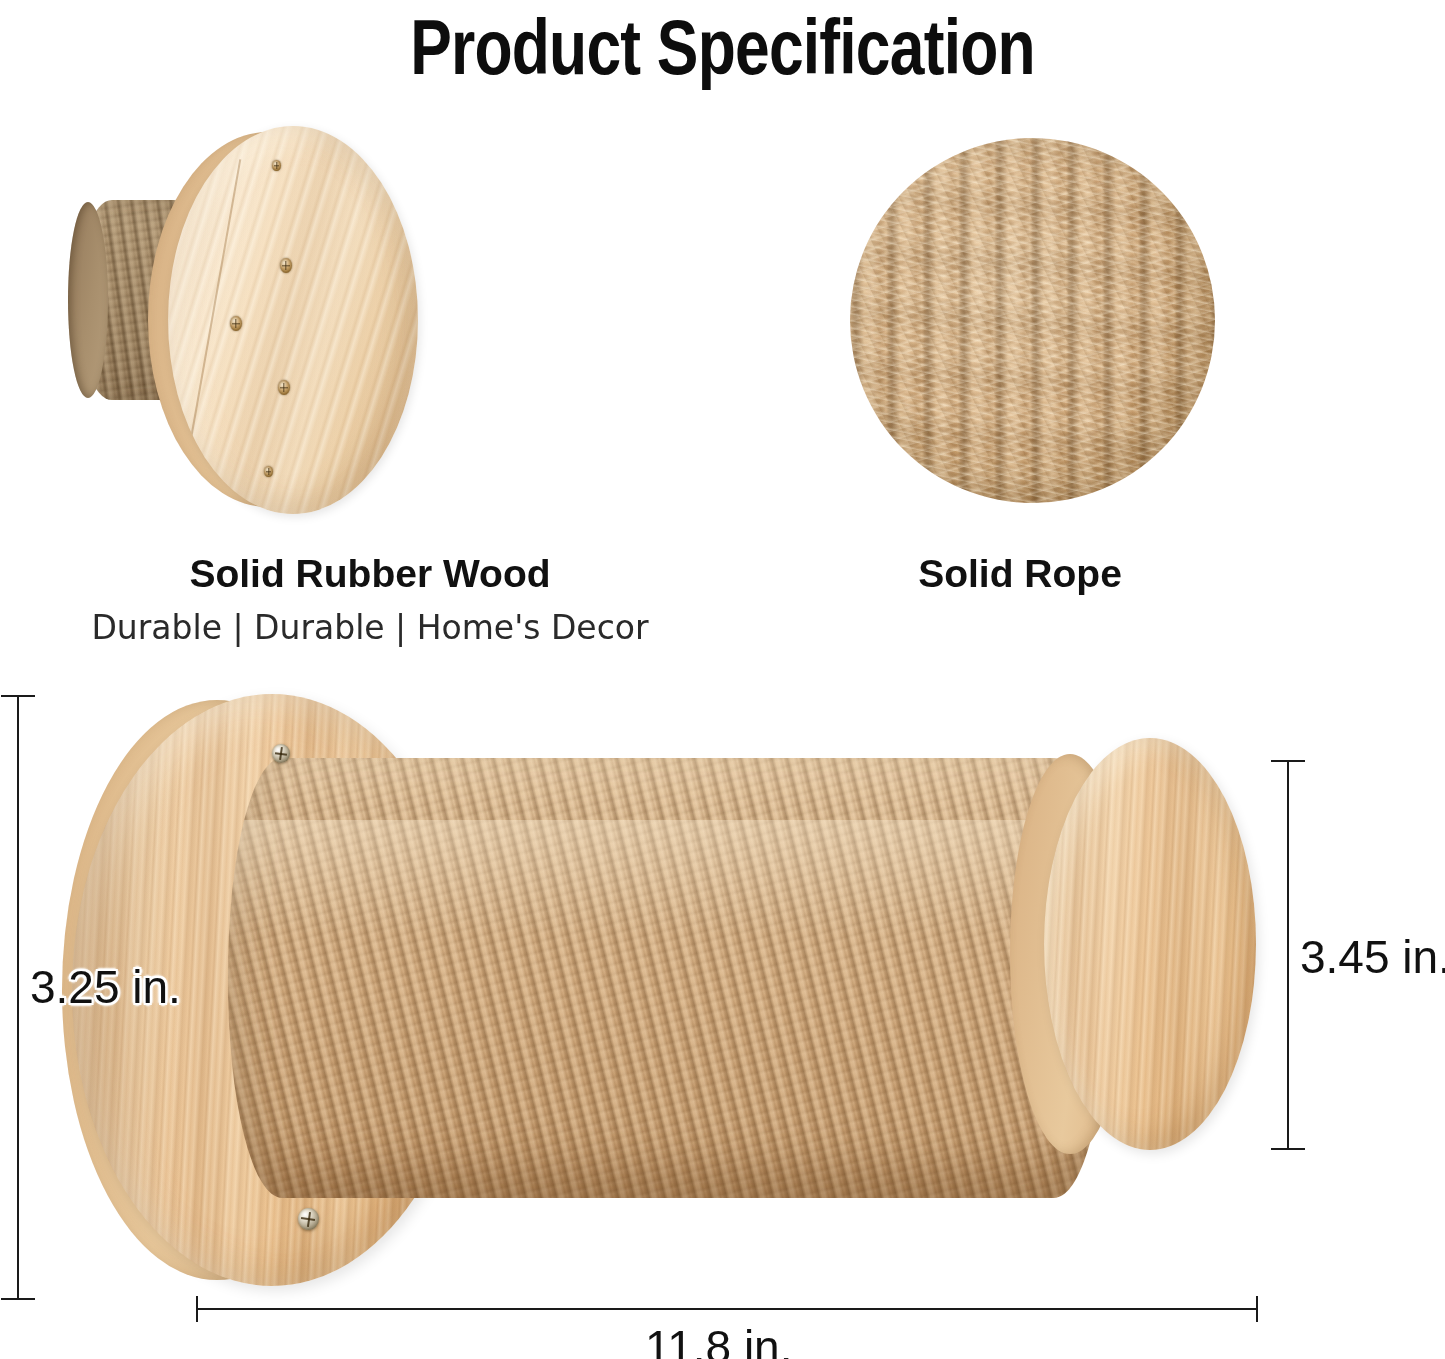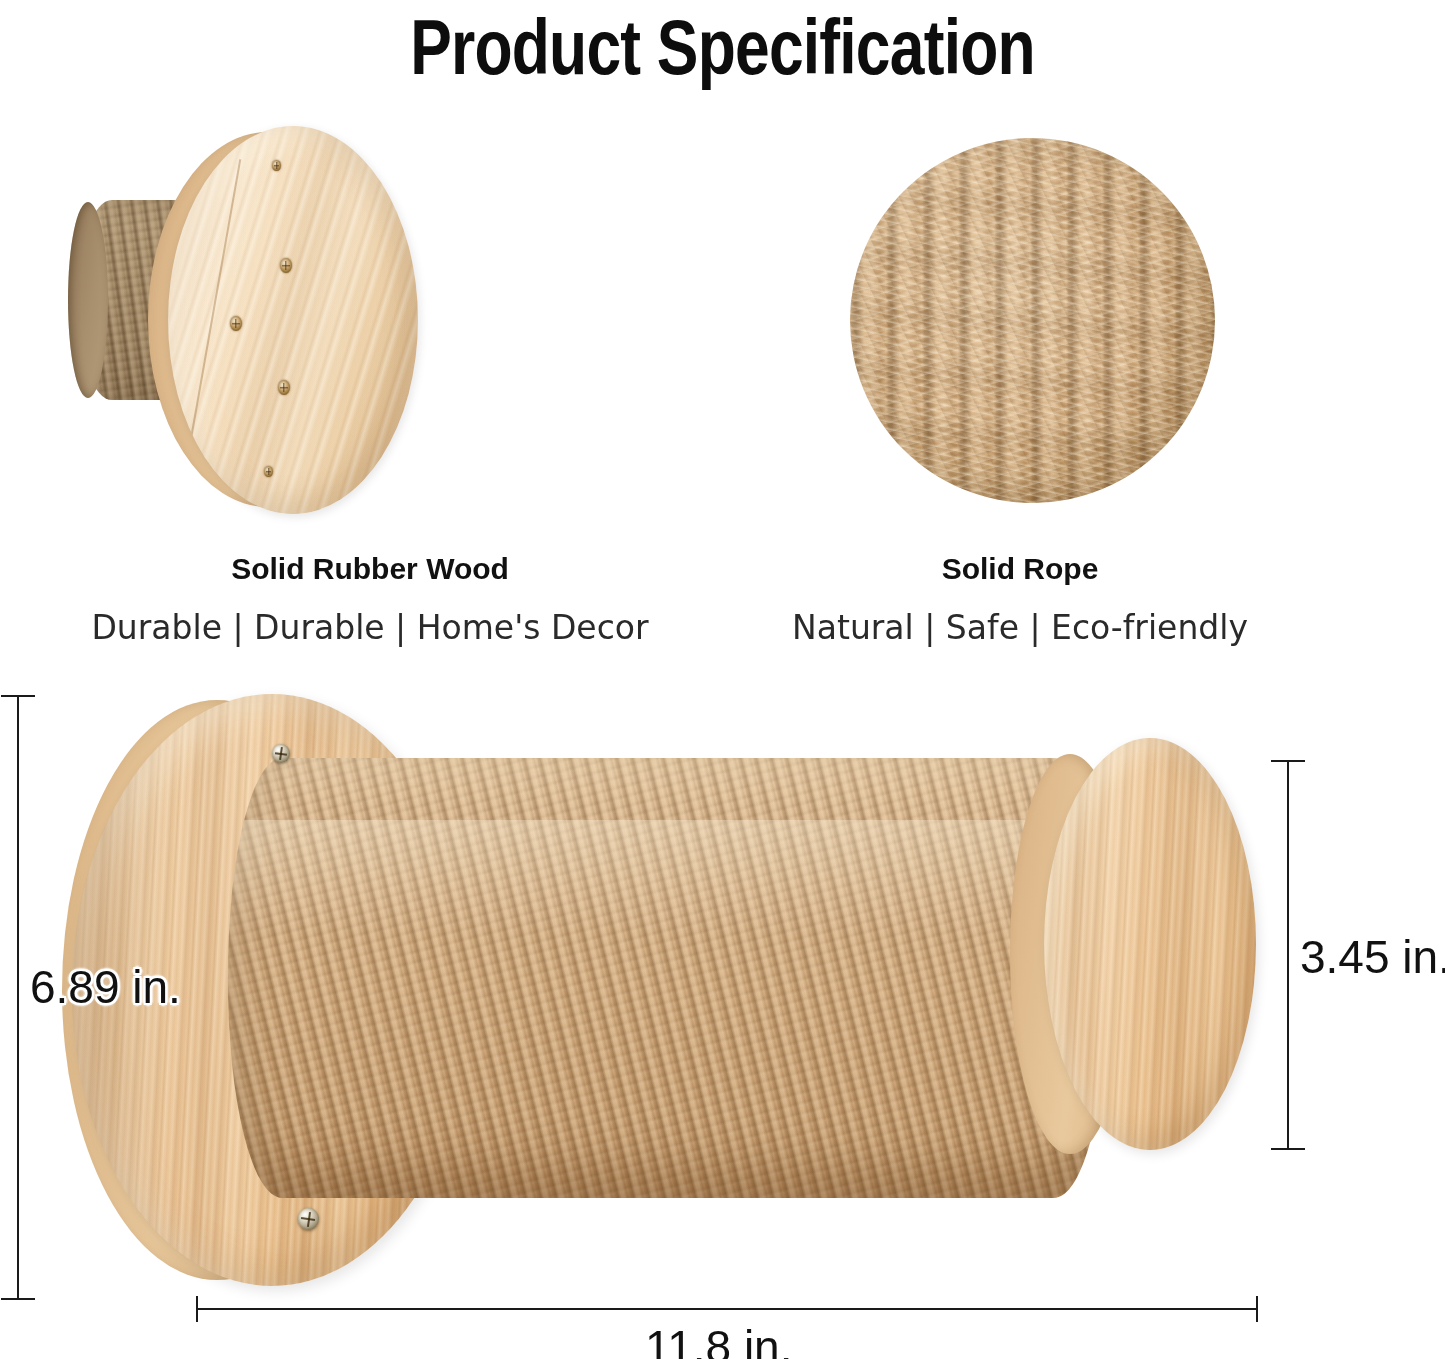--- a/index.html
+++ b/index.html
@@ -33,21 +33,21 @@
   }
   #feature-wood{left:50px;}
   #feature-rope{left:700px;}
 
   .feature-figure{
     position:absolute;left:0;top:0;width:640px;height:420px;
   }
   .feature-title{
     position:absolute;left:0;top:432px;width:640px;text-align:center;
     font-family:"Liberation Sans","DejaVu Sans",sans-serif;
-    font-weight:bold;font-size:30px;color:#111;
+    font-weight:bold;font-size:39px;color:#111;
     white-space:nowrap;
   }
   .feature-sub{
     position:absolute;left:0;top:488px;width:640px;text-align:center;
     font-family:"DejaVu Sans","Liberation Sans",sans-serif;
     font-weight:400;font-size:33px;color:#2a2a2a;
     white-space:nowrap;
   }
 
   
@@ -322,21 +322,20 @@
 
   <div class="feature" id="feature-rope">
     <div class="feature-figure">
       <div id="rope-photo">
         <div id="rope-circle" class="jutemacro">
           <div class="fuzz"></div>
         </div>
       </div>
     </div>
     <div class="feature-title">Solid Rope</div>
-    <div class="feature-sub">Natural | Safe | Eco-friendly</div>
   </div>
 
 </div>
 
 <div id="main-figure">
 
   <div id="mp-rope-left" class="ropecoil"></div>
   <div id="mp-base-edge"></div>
   <div id="mp-base" class="woodgrain">
     <div class="shade-left"></div>
@@ -346,21 +345,21 @@
   </div>
   <div id="mp-cap-edge"></div>
   <div id="mp-cap" class="woodgrain"></div>
   <div class="screw-metal" style="left:272px;top:64px;width:18px;height:19px;"></div>
   <div class="screw-metal" style="left:298px;top:528px;width:21px;height:22px;"></div>
 
   <div>
     <div class="dim-line-v" style="left:17px;top:15px;height:605px;"></div>
     <div class="dim-cap-h" style="left:1px;top:15px;"></div>
     <div class="dim-cap-h" style="left:1px;top:618px;"></div>
-    <div class="dim-label" style="left:30px;top:280px;">6.89 in.</div>
+    <div class="dim-label" style="left:30px;top:280px;">3.25 in.</div>
   </div>
 
   <div>
     <div class="dim-line-v" style="left:1287px;top:80px;height:390px;"></div>
     <div class="dim-cap-h" style="left:1271px;top:80px;"></div>
     <div class="dim-cap-h" style="left:1271px;top:468px;"></div>
     <div class="dim-label" style="left:1300px;top:250px;">3.45 in.</div>
   </div>
 
   <div>

